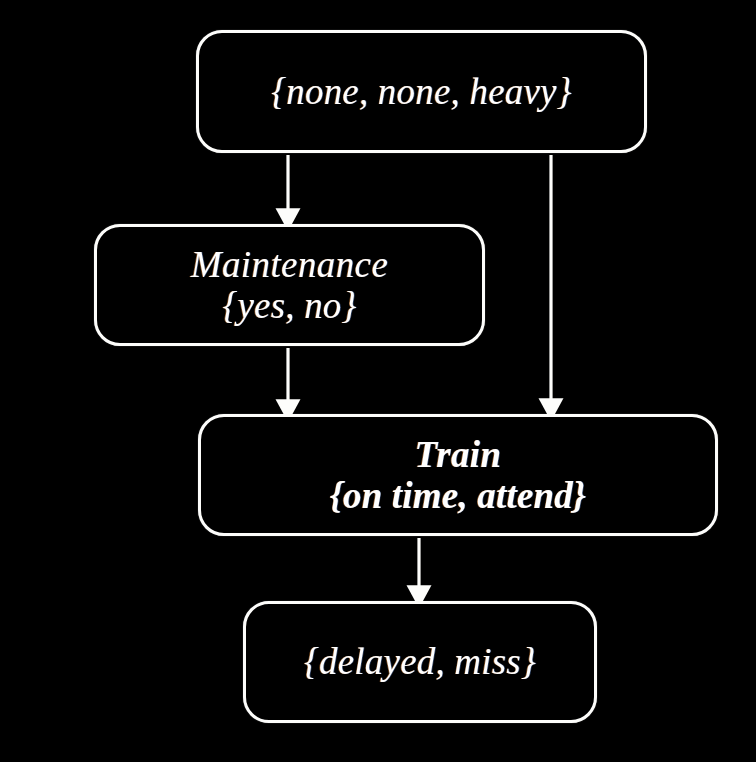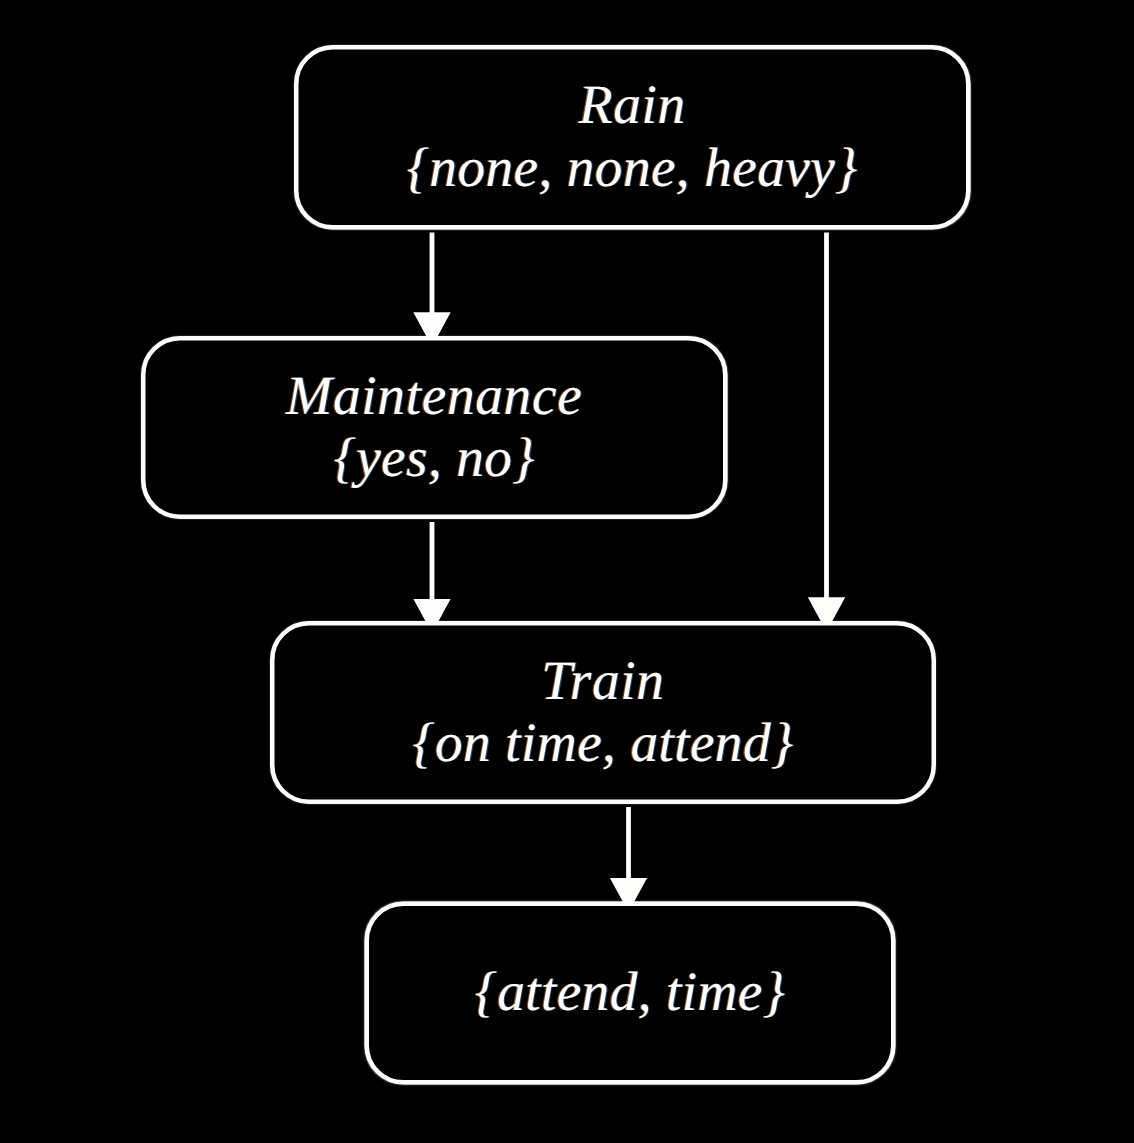--- a/index.html
+++ b/index.html
@@ -52,21 +52,21 @@
   .node .vals {
     font-style: italic;
     font-size: 37px;
     letter-spacing: 0.2px;
     text-shadow: -0.7px 0 rgba(255,160,70,0.50), 0.7px 0 rgba(120,170,255,0.40);
   }
 
   
   #node-rain        { left: 196px; top: 30px;  width: 451px; height: 123px; }
   #node-maintenance { left: 94px;  top: 224px; width: 391px; height: 122px; }
-  #node-train       { left: 180px; top: 414px; width: 444px; height: 122px; }
+  #node-train       { left: 198px; top: 414px; width: 520px; height: 122px; font-weight: bold; }
   #node-appointment { left: 243px; top: 601px; width: 354px; height: 122px; }
 </style>
 </head>
 <body>
 
 <div id="canvas">
 
   <svg class="edge-layer" width="756" height="762" viewBox="0 0 756 762">
     <defs>
       <marker id="arrowhead" markerWidth="9" markerHeight="9" refX="1.2" refY="4.5" orient="auto" markerUnits="strokeWidth">
@@ -77,31 +77,30 @@
     <line x1="288" y1="155" x2="288" y2="212" stroke="#fdfdfb" stroke-width="3.2" marker-end="url(#arrowhead)"></line>
 
     <line x1="551" y1="155" x2="551" y2="402" stroke="#fdfdfb" stroke-width="3.2" marker-end="url(#arrowhead)"></line>
 
     <line x1="288" y1="348" x2="288" y2="403" stroke="#fdfdfb" stroke-width="3.2" marker-end="url(#arrowhead)"></line>
 
     <line x1="419" y1="538" x2="419" y2="589" stroke="#fdfdfb" stroke-width="3.2" marker-end="url(#arrowhead)"></line>
   </svg>
 
   <div class="node" id="node-rain">
-    <div class="nm">Rain</div>
     <div class="vals">{none, none, heavy}</div>
   </div>
 
   <div class="node" id="node-maintenance">
     <div class="nm">Maintenance</div>
     <div class="vals">{yes, no}</div>
   </div>
 
   <div class="node" id="node-train">
     <div class="nm">Train</div>
     <div class="vals">{on time, attend}</div>
   </div>
 
   <div class="node" id="node-appointment">
-    <div class="vals">{attend, time}</div>
+    <div class="vals">{delayed, miss}</div>
   </div>
 
 </div>
 
 </body></html>

